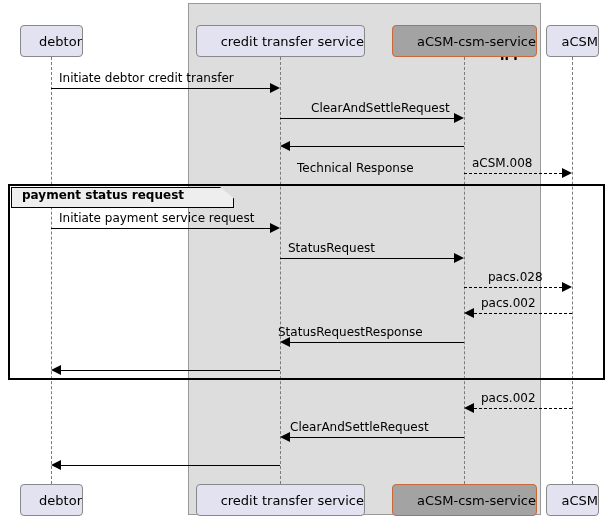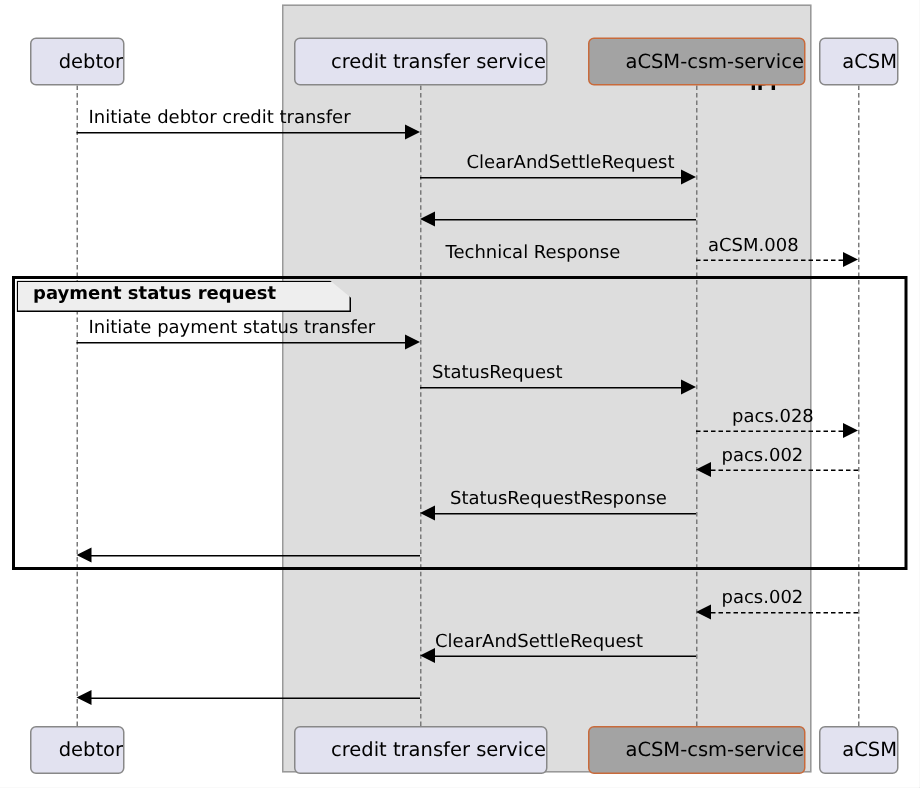--- a/index.html
+++ b/index.html
@@ -155,37 +155,37 @@
   <div class="arrowhead right" style="left:454px; top:113px;"></div>
 
   <div class="msg-label" style="left:297px; top:129px;margin-top:32px;">Technical Response</div>
   <div class="msg-line" style="left:285px; top:146px; width:179px;"></div>
   <div class="arrowhead left" style="left:280px; top:141px;"></div>
 
   <div class="msg-label" style="left:472px; top:156px;">aCSM.008</div>
   <div class="msg-line dotted" style="left:464px; top:173px; width:103px;"></div>
   <div class="arrowhead right" style="left:562px; top:168px;"></div>
 
-  <div class="msg-label" style="left:59px; top:211px;">Initiate payment status transfer</div>
+  <div class="msg-label" style="left:59px; top:211px;">Initiate payment service request</div>
   <div class="msg-line" style="left:51px; top:228px; width:224px;"></div>
   <div class="arrowhead right" style="left:270px; top:223px;"></div>
 
   <div class="msg-label" style="left:288px; top:241px;">StatusRequest</div>
   <div class="msg-line" style="left:280px; top:258px; width:179px;"></div>
   <div class="arrowhead right" style="left:454px; top:253px;"></div>
 
   <div class="msg-label" style="left:488px; top:270px;">pacs.028</div>
   <div class="msg-line dotted" style="left:464px; top:287px; width:103px;"></div>
   <div class="arrowhead right" style="left:562px; top:282px;"></div>
 
   <div class="msg-label" style="left:481px; top:296px;">pacs.002</div>
   <div class="msg-line dotted" style="left:469px; top:313px; width:103px;"></div>
   <div class="arrowhead left" style="left:464px; top:308px;"></div>
 
-  <div class="msg-label" style="left:300px; top:325px;">StatusRequestResponse</div>
+  <div class="msg-label" style="left:278px; top:325px;">StatusRequestResponse</div>
   <div class="msg-line" style="left:285px; top:342px; width:179px;"></div>
   <div class="arrowhead left" style="left:280px; top:337px;"></div>
 
   <div class="msg-line" style="left:56px; top:370px; width:224px;"></div>
   <div class="arrowhead left" style="left:51px; top:365px;"></div>
 
   <div class="msg-label" style="left:481px; top:391px;">pacs.002</div>
   <div class="msg-line dotted" style="left:469px; top:408px; width:103px;"></div>
   <div class="arrowhead left" style="left:464px; top:403px;"></div>
 

